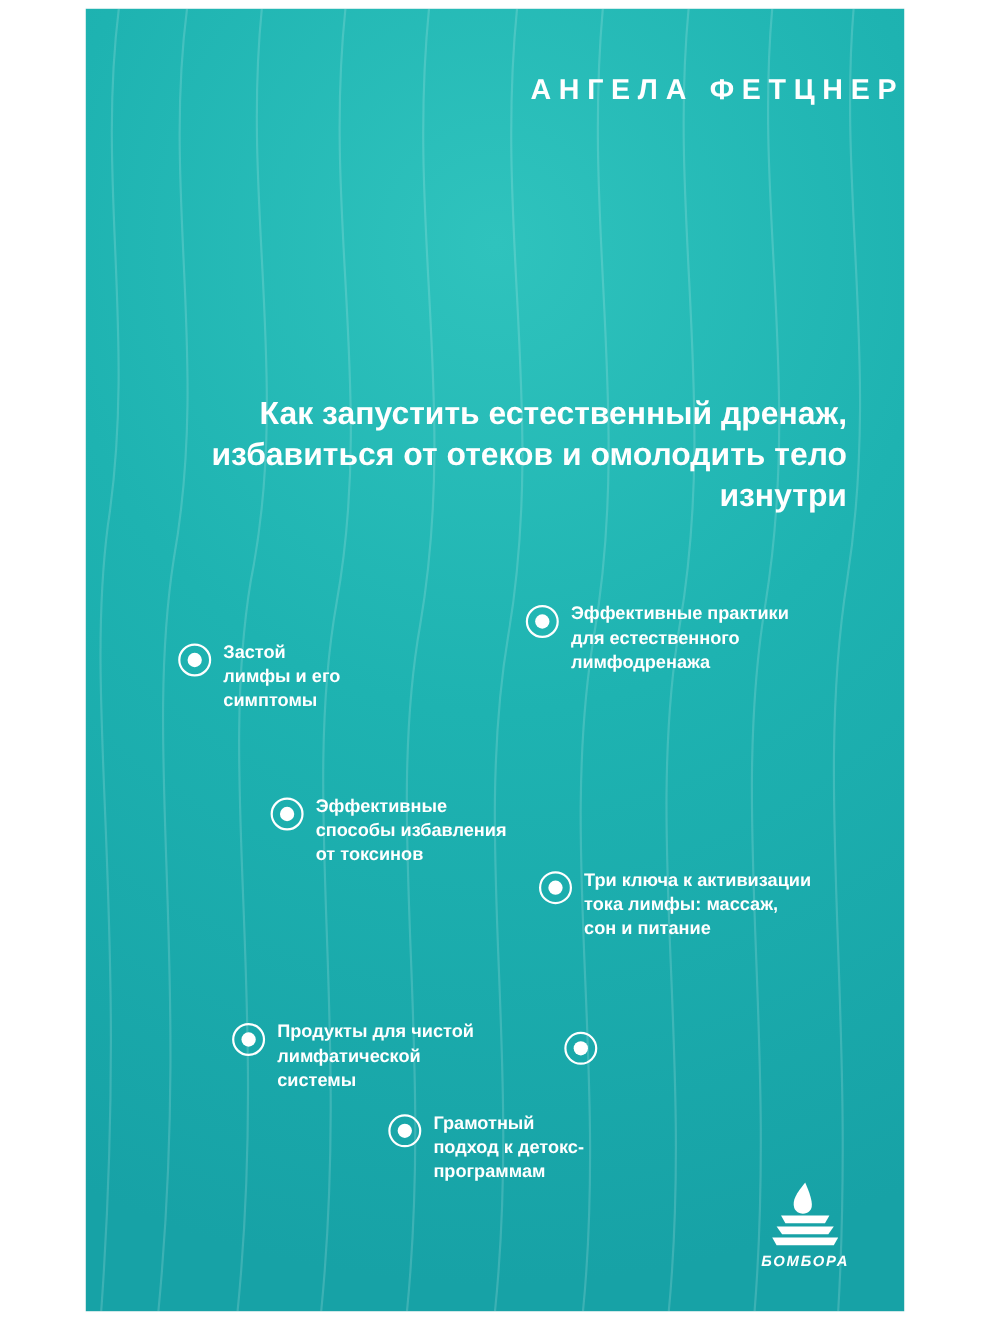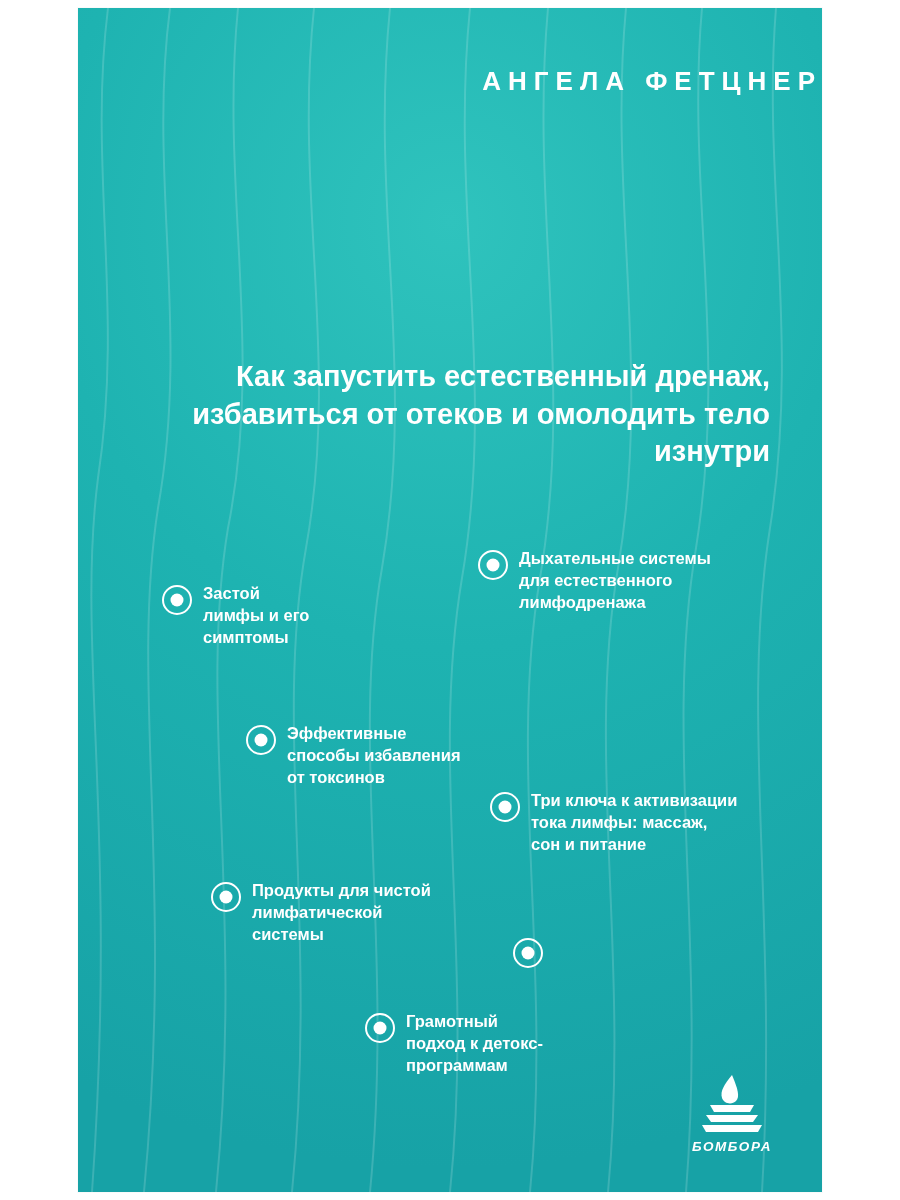--- a/index.html
+++ b/index.html
@@ -111,23 +111,23 @@
     font-size: 16.5px;
     line-height: 1.32;
     font-weight: bold;
     white-space: pre-line;
   }
 
   .b0 { left: 84px;  top: 575px;  width: 220px; }
   .b1 { left: 400px; top: 540px;  width: 250px; }
   .b2 { left: 168px; top: 715px;  width: 235px; }
   .b3 { left: 412px; top: 782px;  width: 250px; }
-  .b4 { left: 133px; top: 872px;  width: 225px; }
+  .b4 { left: 133px; top: 920px;  width: 225px; }
   .b5 { left: 435px; top: 928px;  width: 215px; }
-  .b6 { left: 287px; top: 1003px; width: 200px; }
+  .b6 { left: 275px; top: 1003px; width: 200px; }
 
   
   .publisher {
     position: absolute;
     right: 38px;
     bottom: 38px;
     width: 104px;
     text-align: center;
     font-style: italic;
   }
@@ -173,21 +173,21 @@
 
     <div class="bullet b0">
       <span class="bullet-dot"></span>
       <span class="bullet-text">Застой
 лимфы и его
 симптомы</span>
     </div>
 
     <div class="bullet b1">
       <span class="bullet-dot"></span>
-      <span class="bullet-text">Дыхательные системы
+      <span class="bullet-text">Эффективные практики
 для естественного
 лимфодренажа</span>
     </div>
 
     <div class="bullet b2">
       <span class="bullet-dot"></span>
       <span class="bullet-text">Эффективные
 способы избавления
 от токсинов</span>
     </div>

